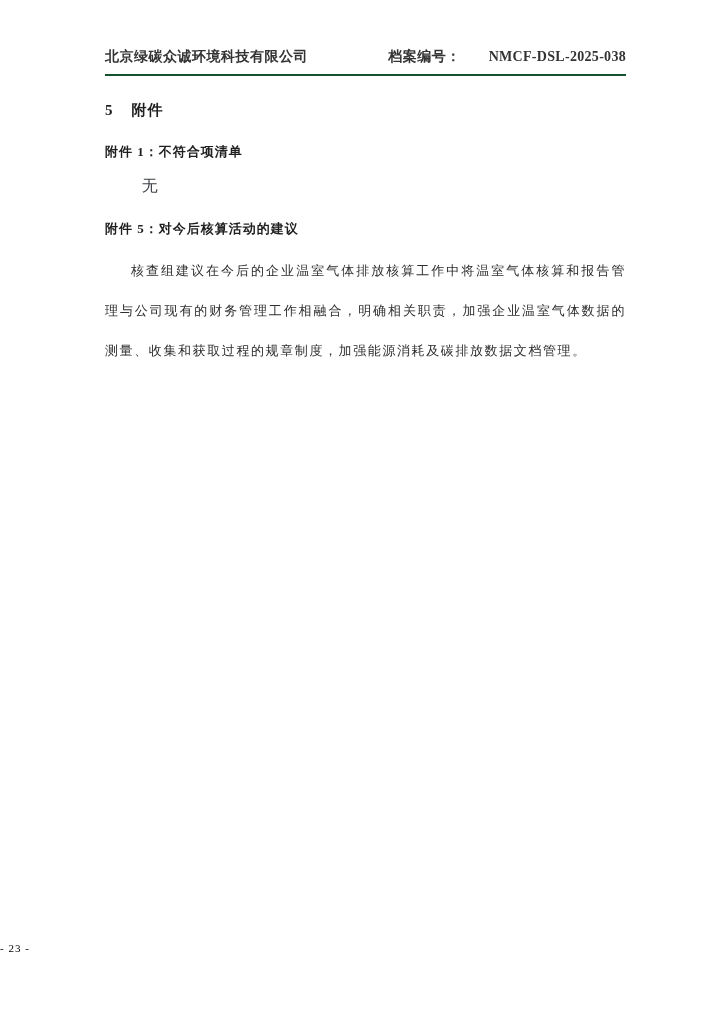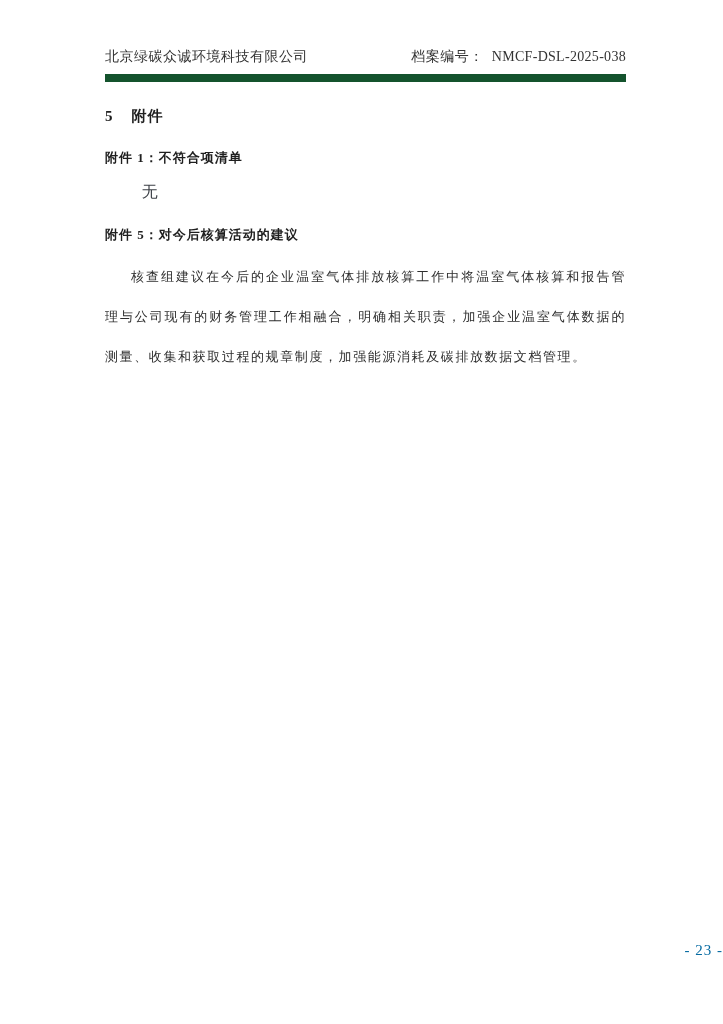--- a/index.html
+++ b/index.html
@@ -23,28 +23,28 @@
     right: 97px;
     top: 0;
   }
   
   .doc-header {
     display: flex;
     justify-content: space-between;
     align-items: baseline;
     margin-top: 48px;
     font-size: 14px;
-    font-weight: normal;
+    font-weight: bold;
     color: #333333;
     letter-spacing: 0.5px;
     padding-bottom: 8px;
-    border-bottom: 8px solid #14532d;
+    border-bottom: 2px solid #14532d;
   }
   .doc-header .doc-no-value {
-    margin-left: 8px;
+    margin-left: 28px;
     letter-spacing: 0.3px;
   }
   
   .h-section {
     margin-top: 25px;
     font-size: 15px;
     font-weight: bold;
     color: #1f1f1f;
     letter-spacing: 1px;
   }
@@ -75,23 +75,23 @@
     text-align-last: left;
     text-indent: 2em;
     letter-spacing: 1.6px;
   }
   
   .page-footer {
     position: absolute;
     left: 0;
     right: 0;
     top: 942px;
-    text-align: right;
-    font-size: 15px;
-    color: #0369a1;
+    text-align: left;
+    font-size: 11px;
+    color: #000000;
     letter-spacing: 1px;
   }
 </style>
 </head>
 <body>
 
 <div class="page">
   <div class="content">
 
     <div class="doc-header">

